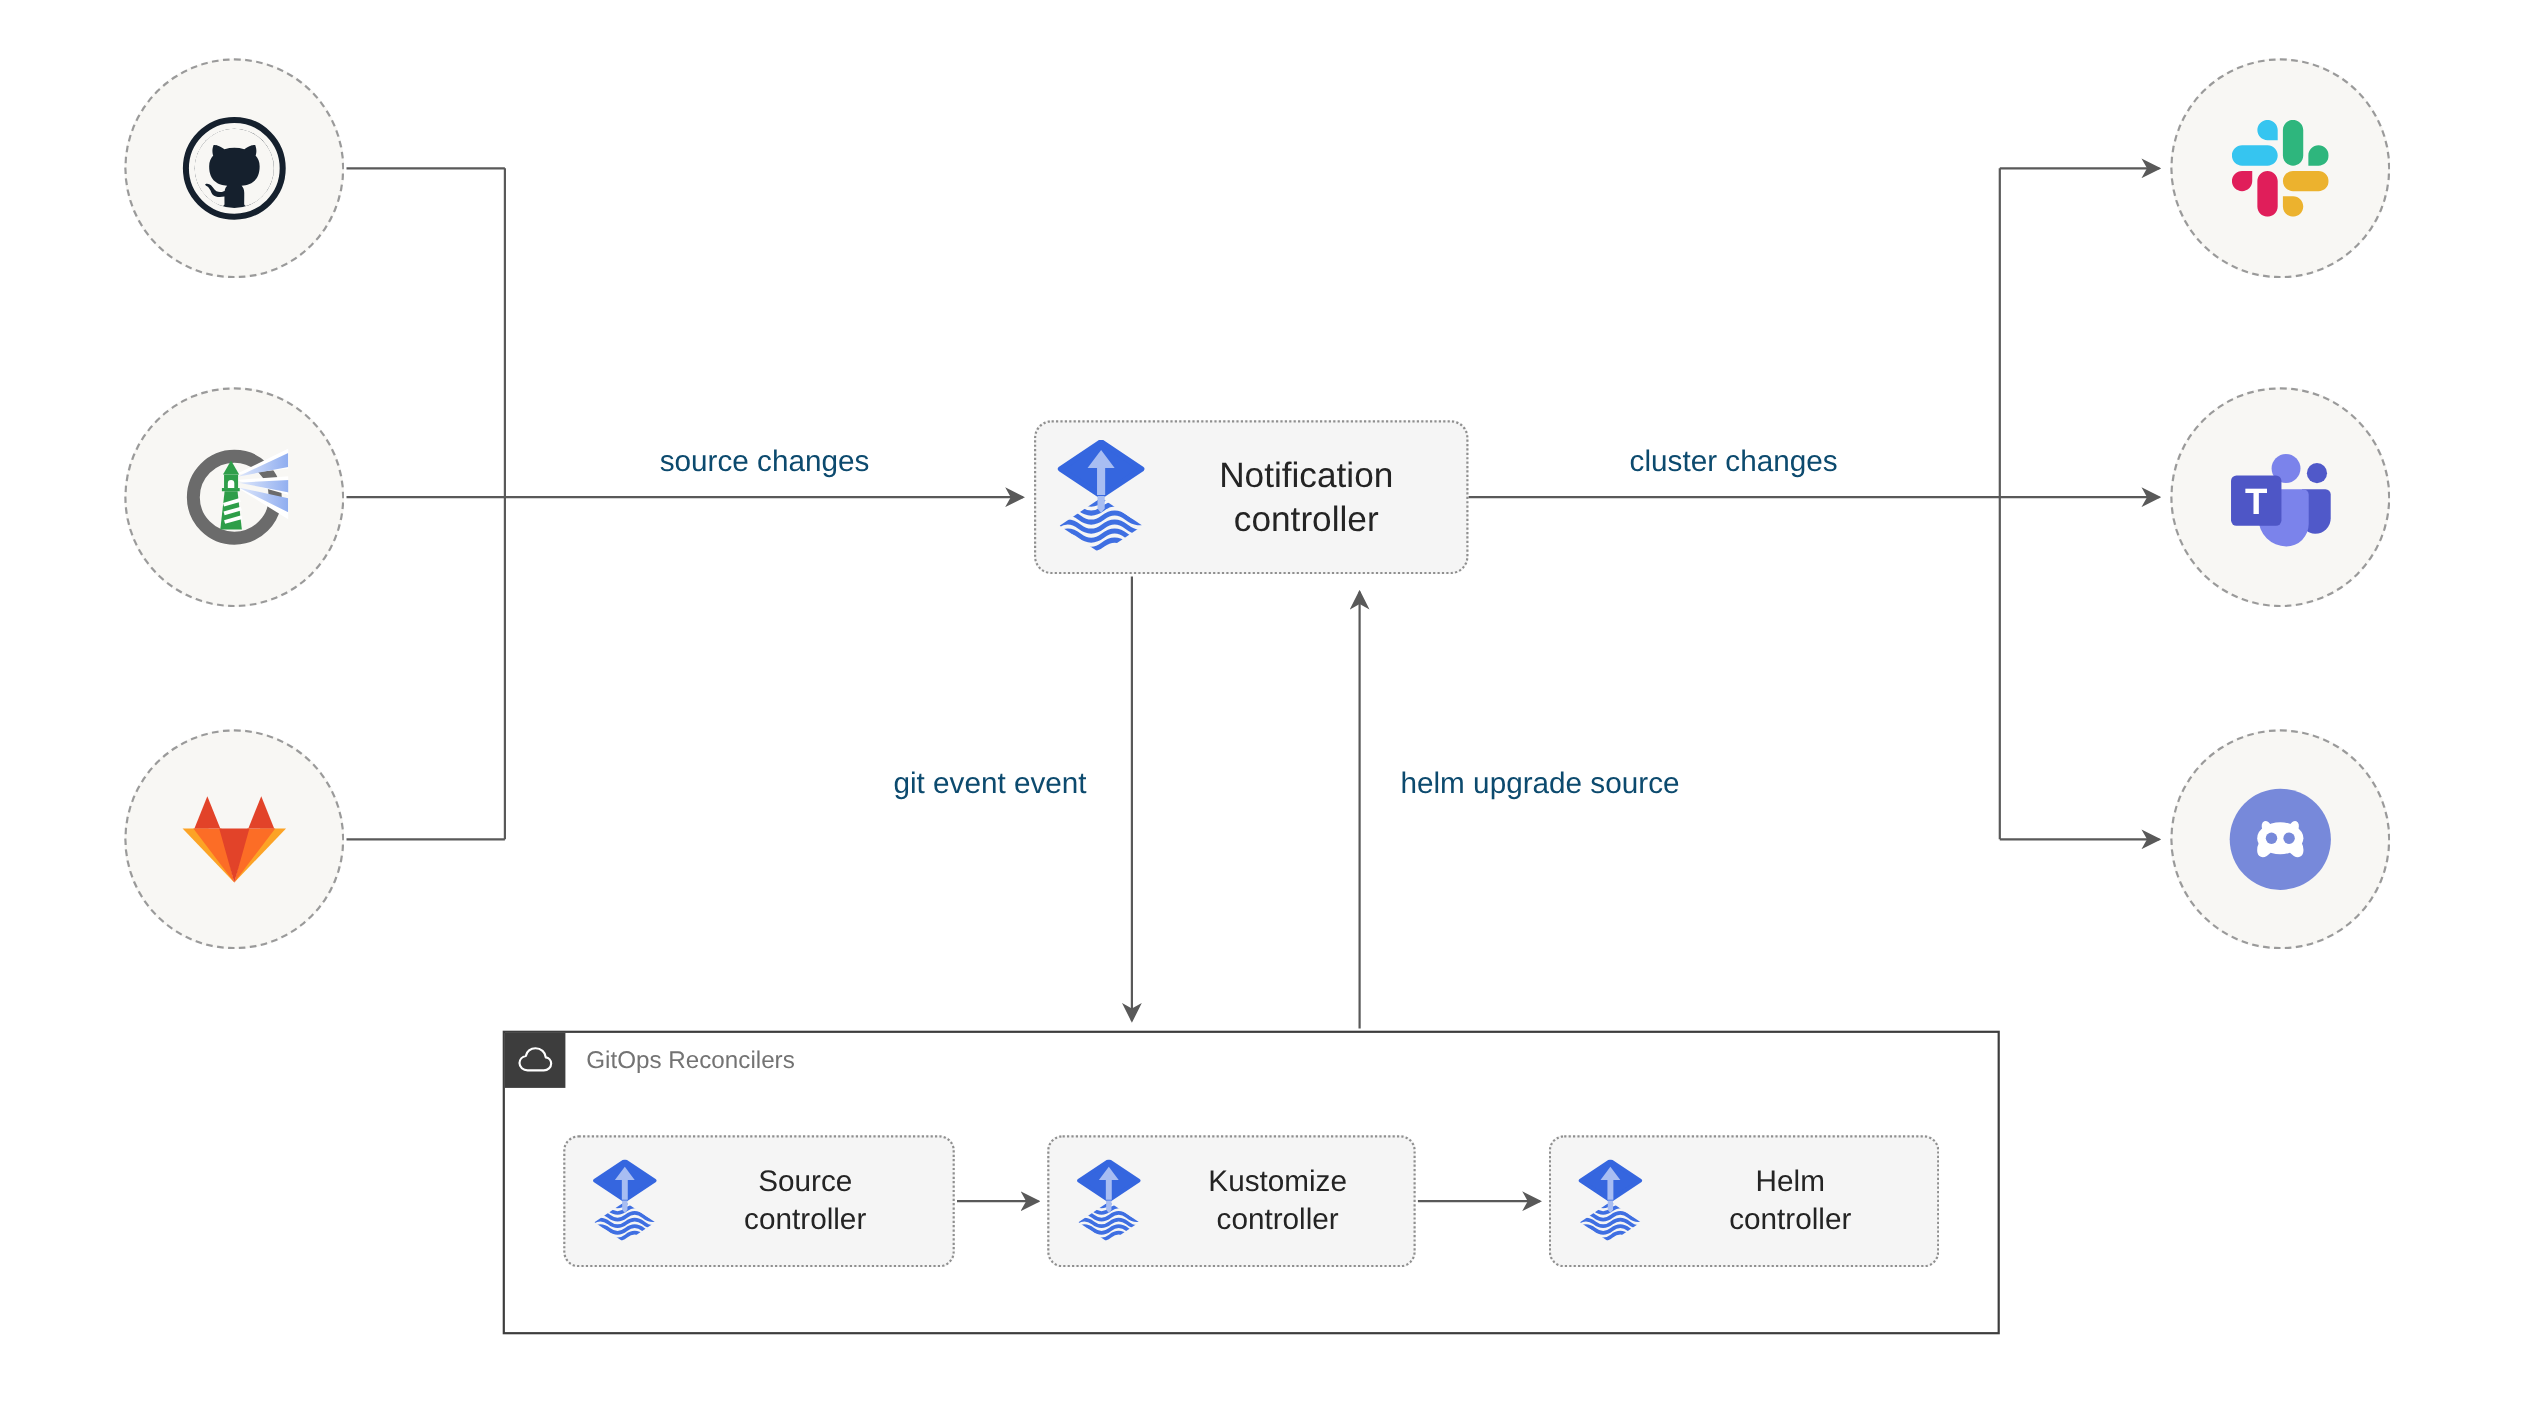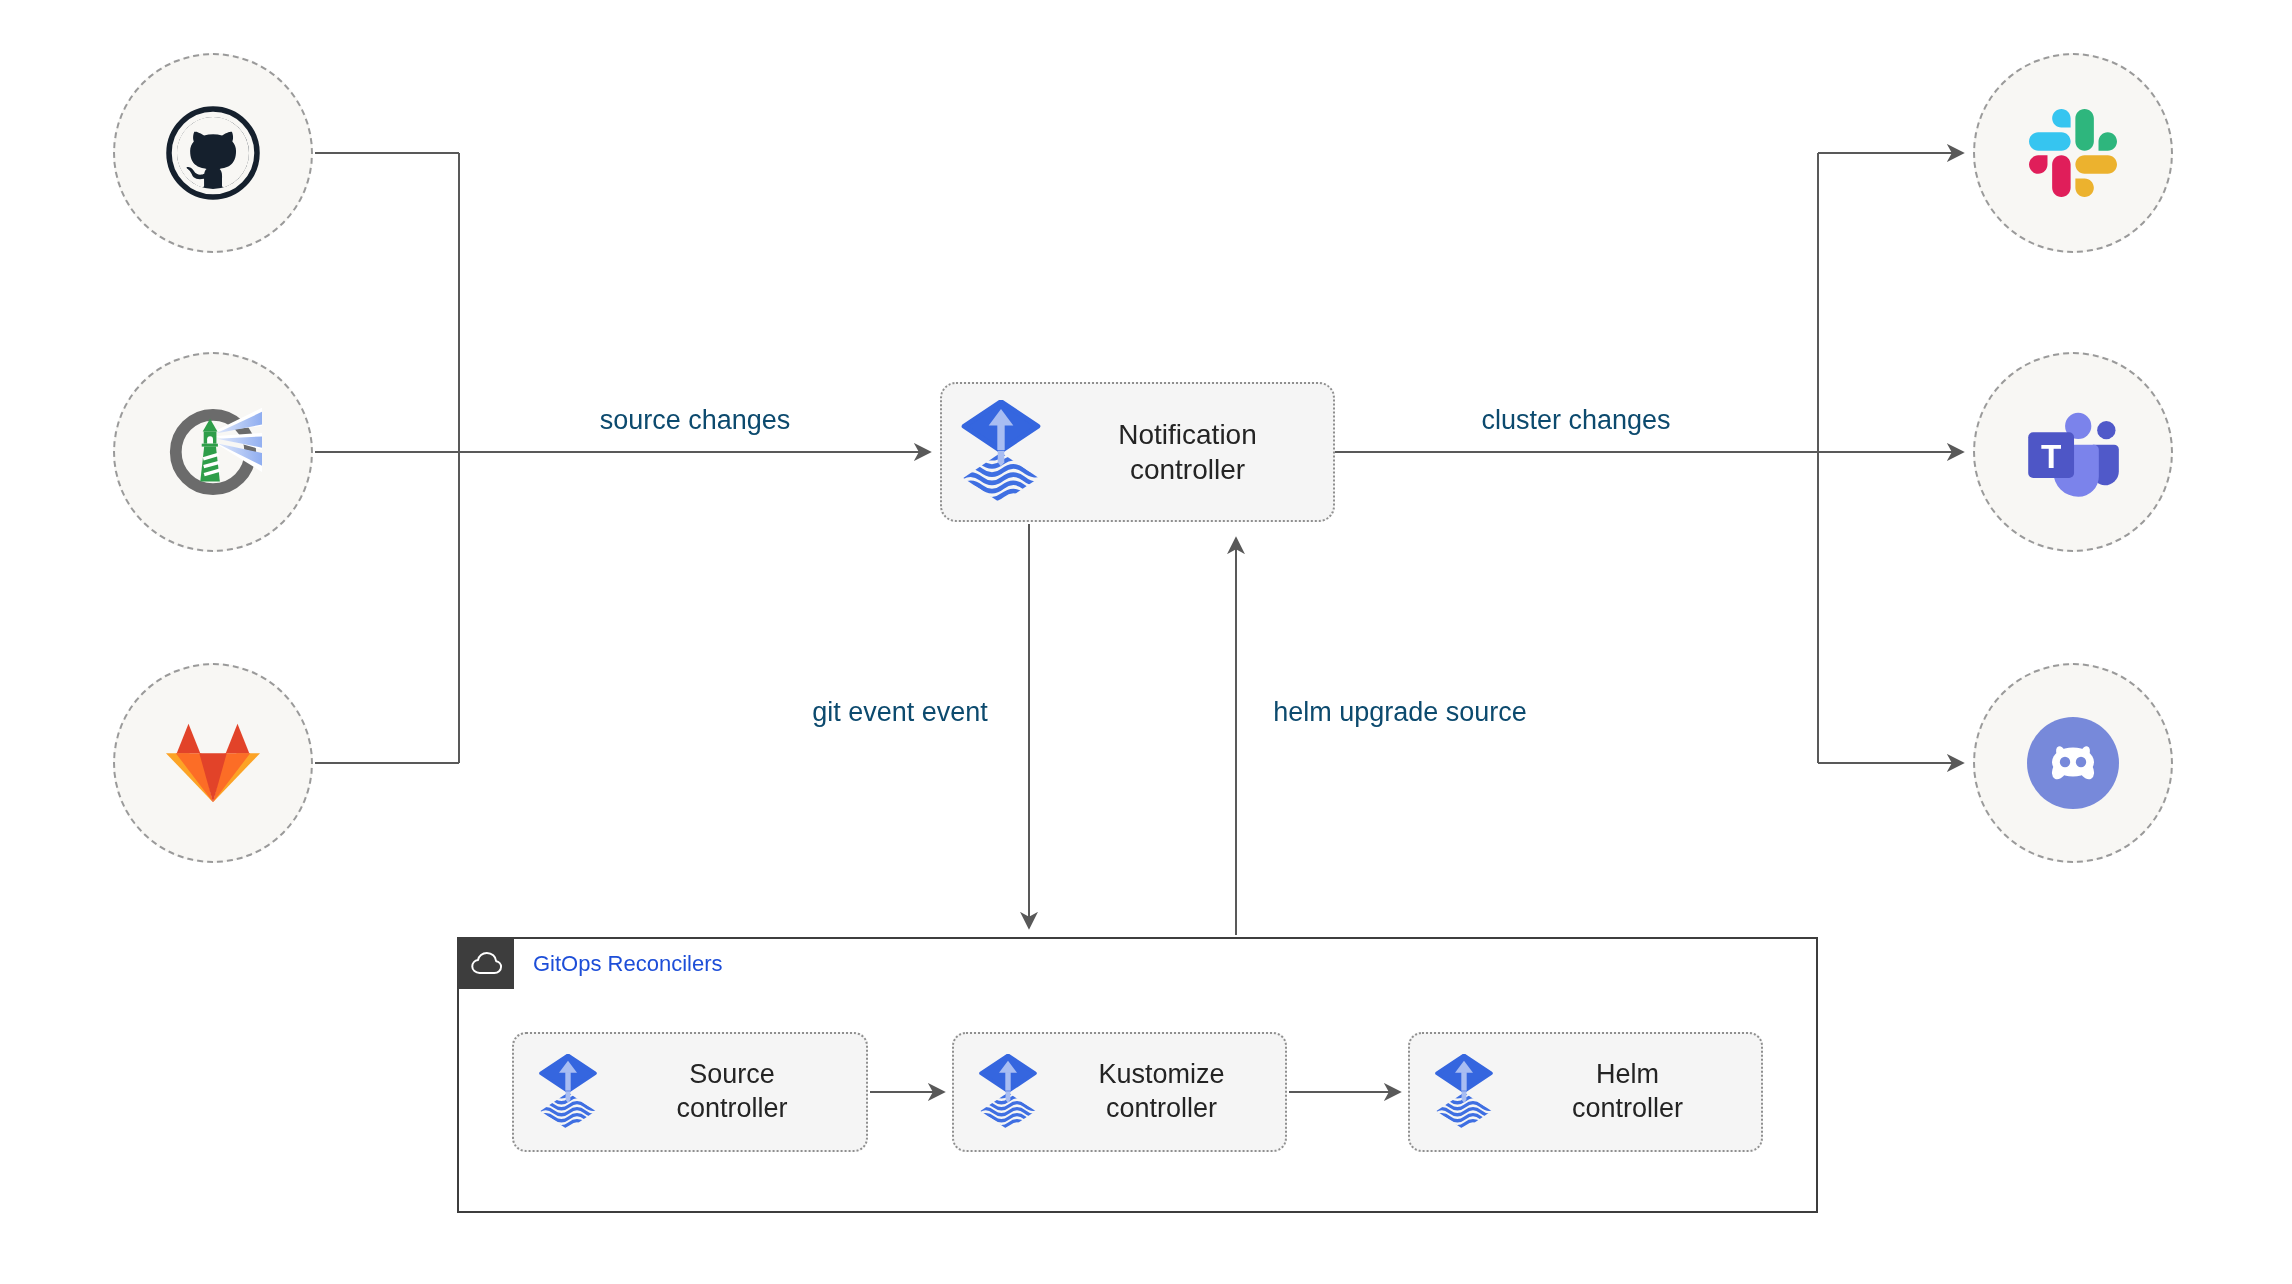--- a/index.html
+++ b/index.html
@@ -7,35 +7,35 @@
   .canvas{position:relative;width:2292px;height:1284px;background:#ffffff;overflow:hidden;}
   .connectors{position:absolute;left:0;top:0;z-index:1;}
   .node{position:absolute;width:200px;height:200px;border-radius:50%;
         background:#f8f7f4;border:2px dashed #9a9a9a;z-index:2;
         display:flex;align-items:center;justify-content:center;box-sizing:border-box;}
   .ctrl-box{position:absolute;background:#f5f5f5;border:2px dotted #8f8f8f;border-radius:14px;
         display:flex;align-items:center;box-sizing:border-box;z-index:2;}
   .ctrl-box .flux{flex:none;}
   .ctrl-label{flex:1;text-align:center;color:#242424;}
   #notification-box{left:940px;top:382px;width:395px;height:140px;padding-left:18px;border-radius:16px;}
-  #notification-box .ctrl-label{font-size:28px;line-height:1.25;}
+  #notification-box .ctrl-label{font-size:32px;line-height:1.25;}
   #notification-box .ctrl-label span{display:inline-block;max-width:190px;}
   .small-box{top:1032px;height:120px;padding-left:24px;}
   .small-box .ctrl-label{font-size:27px;line-height:1.25;}
   .small-box .ctrl-label span{display:inline-block;max-width:170px;}
   #source-box{left:512px;width:356px;}
   #kustomize-box{left:952px;width:335px;}
   #helm-box{left:1408px;width:355px;}
   .edge-label{position:absolute;transform:translate(-50%,-50%);font-size:27px;color:#0c4a6e;
         white-space:nowrap;z-index:3;}
   #gitops-container{position:absolute;left:457px;top:937px;width:1361px;height:276px;
         border:2px solid #3d3d3d;box-sizing:border-box;background:transparent;z-index:1;}
   #gitops-corner{position:absolute;left:0;top:0;width:55px;height:50px;background:#3d3d3d;
         display:flex;align-items:center;justify-content:center;}
-  #gitops-title{position:absolute;left:74px;top:12px;font-size:22px;color:#1d4ed8;white-space:nowrap;}
+  #gitops-title{position:absolute;left:74px;top:12px;font-size:22px;color:#737373;white-space:nowrap;}
 </style>
 </head>
 <body>
 
 <div class="canvas">
 
   <svg width="0" height="0" style="position:absolute" aria-hidden="true">
     <defs>
       <clipPath id="fluxclip">
           <path d="M50 64 L96 95 L50 126 L4 95 Z"></path>

